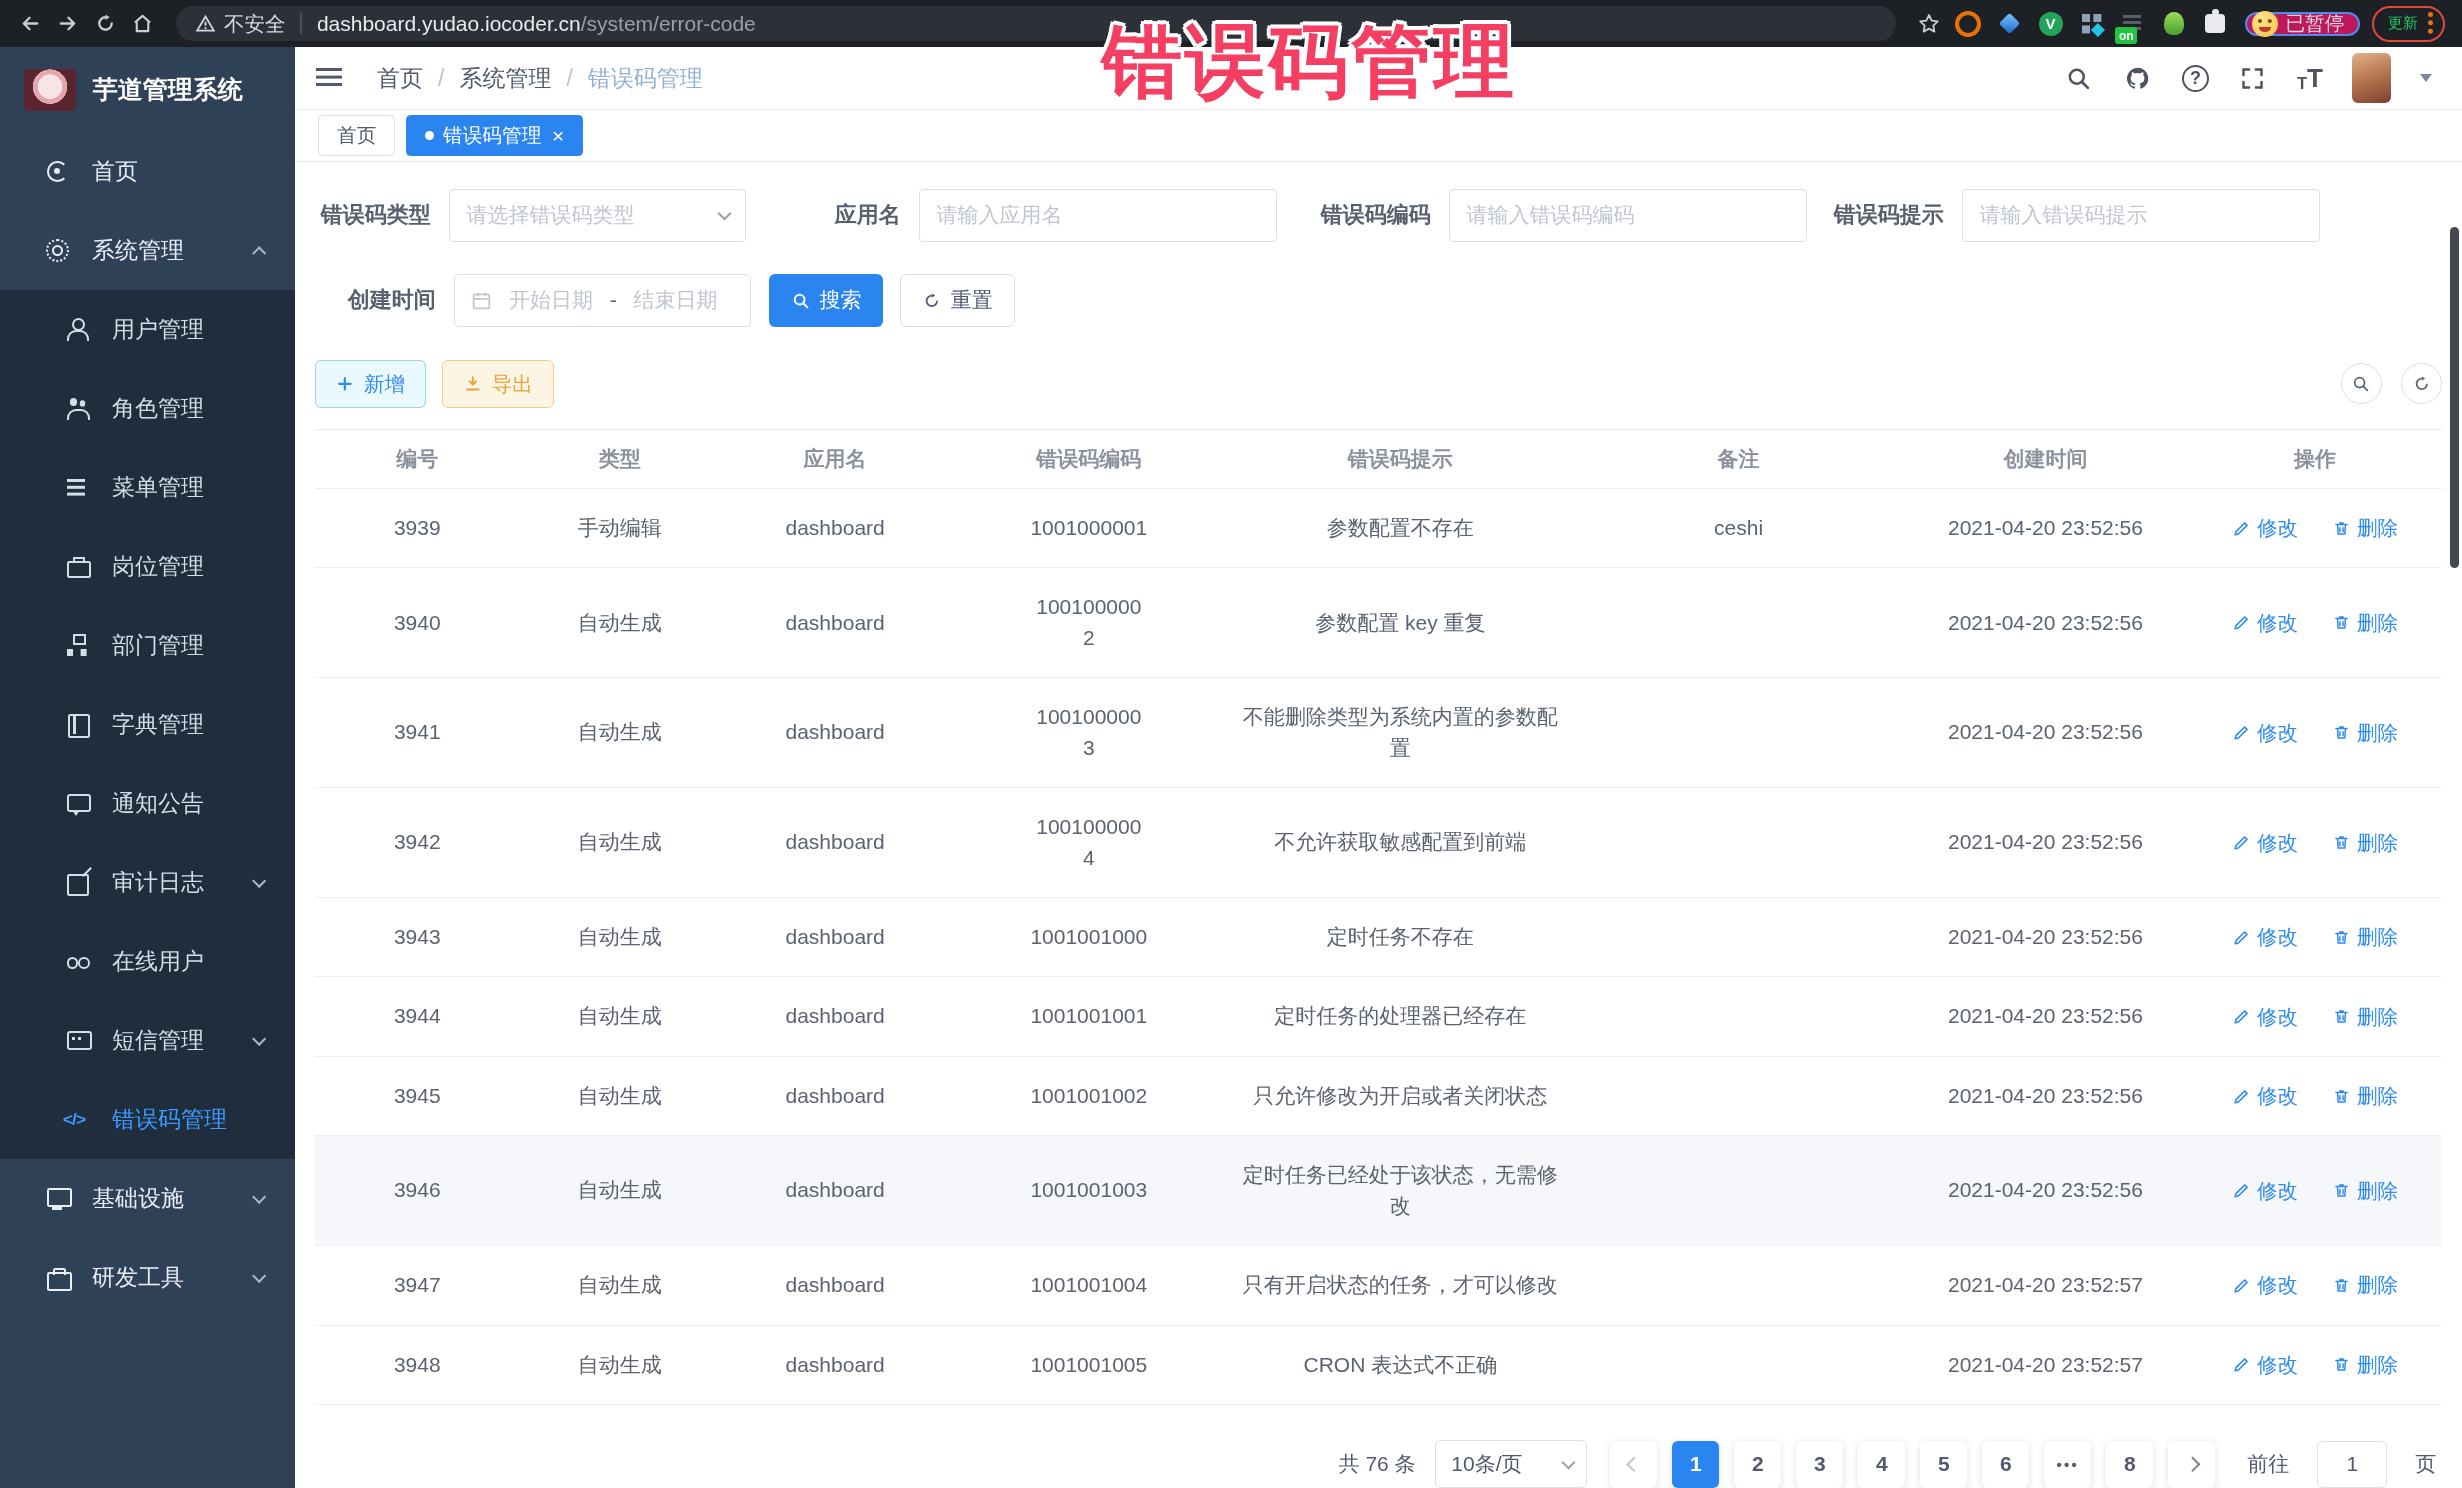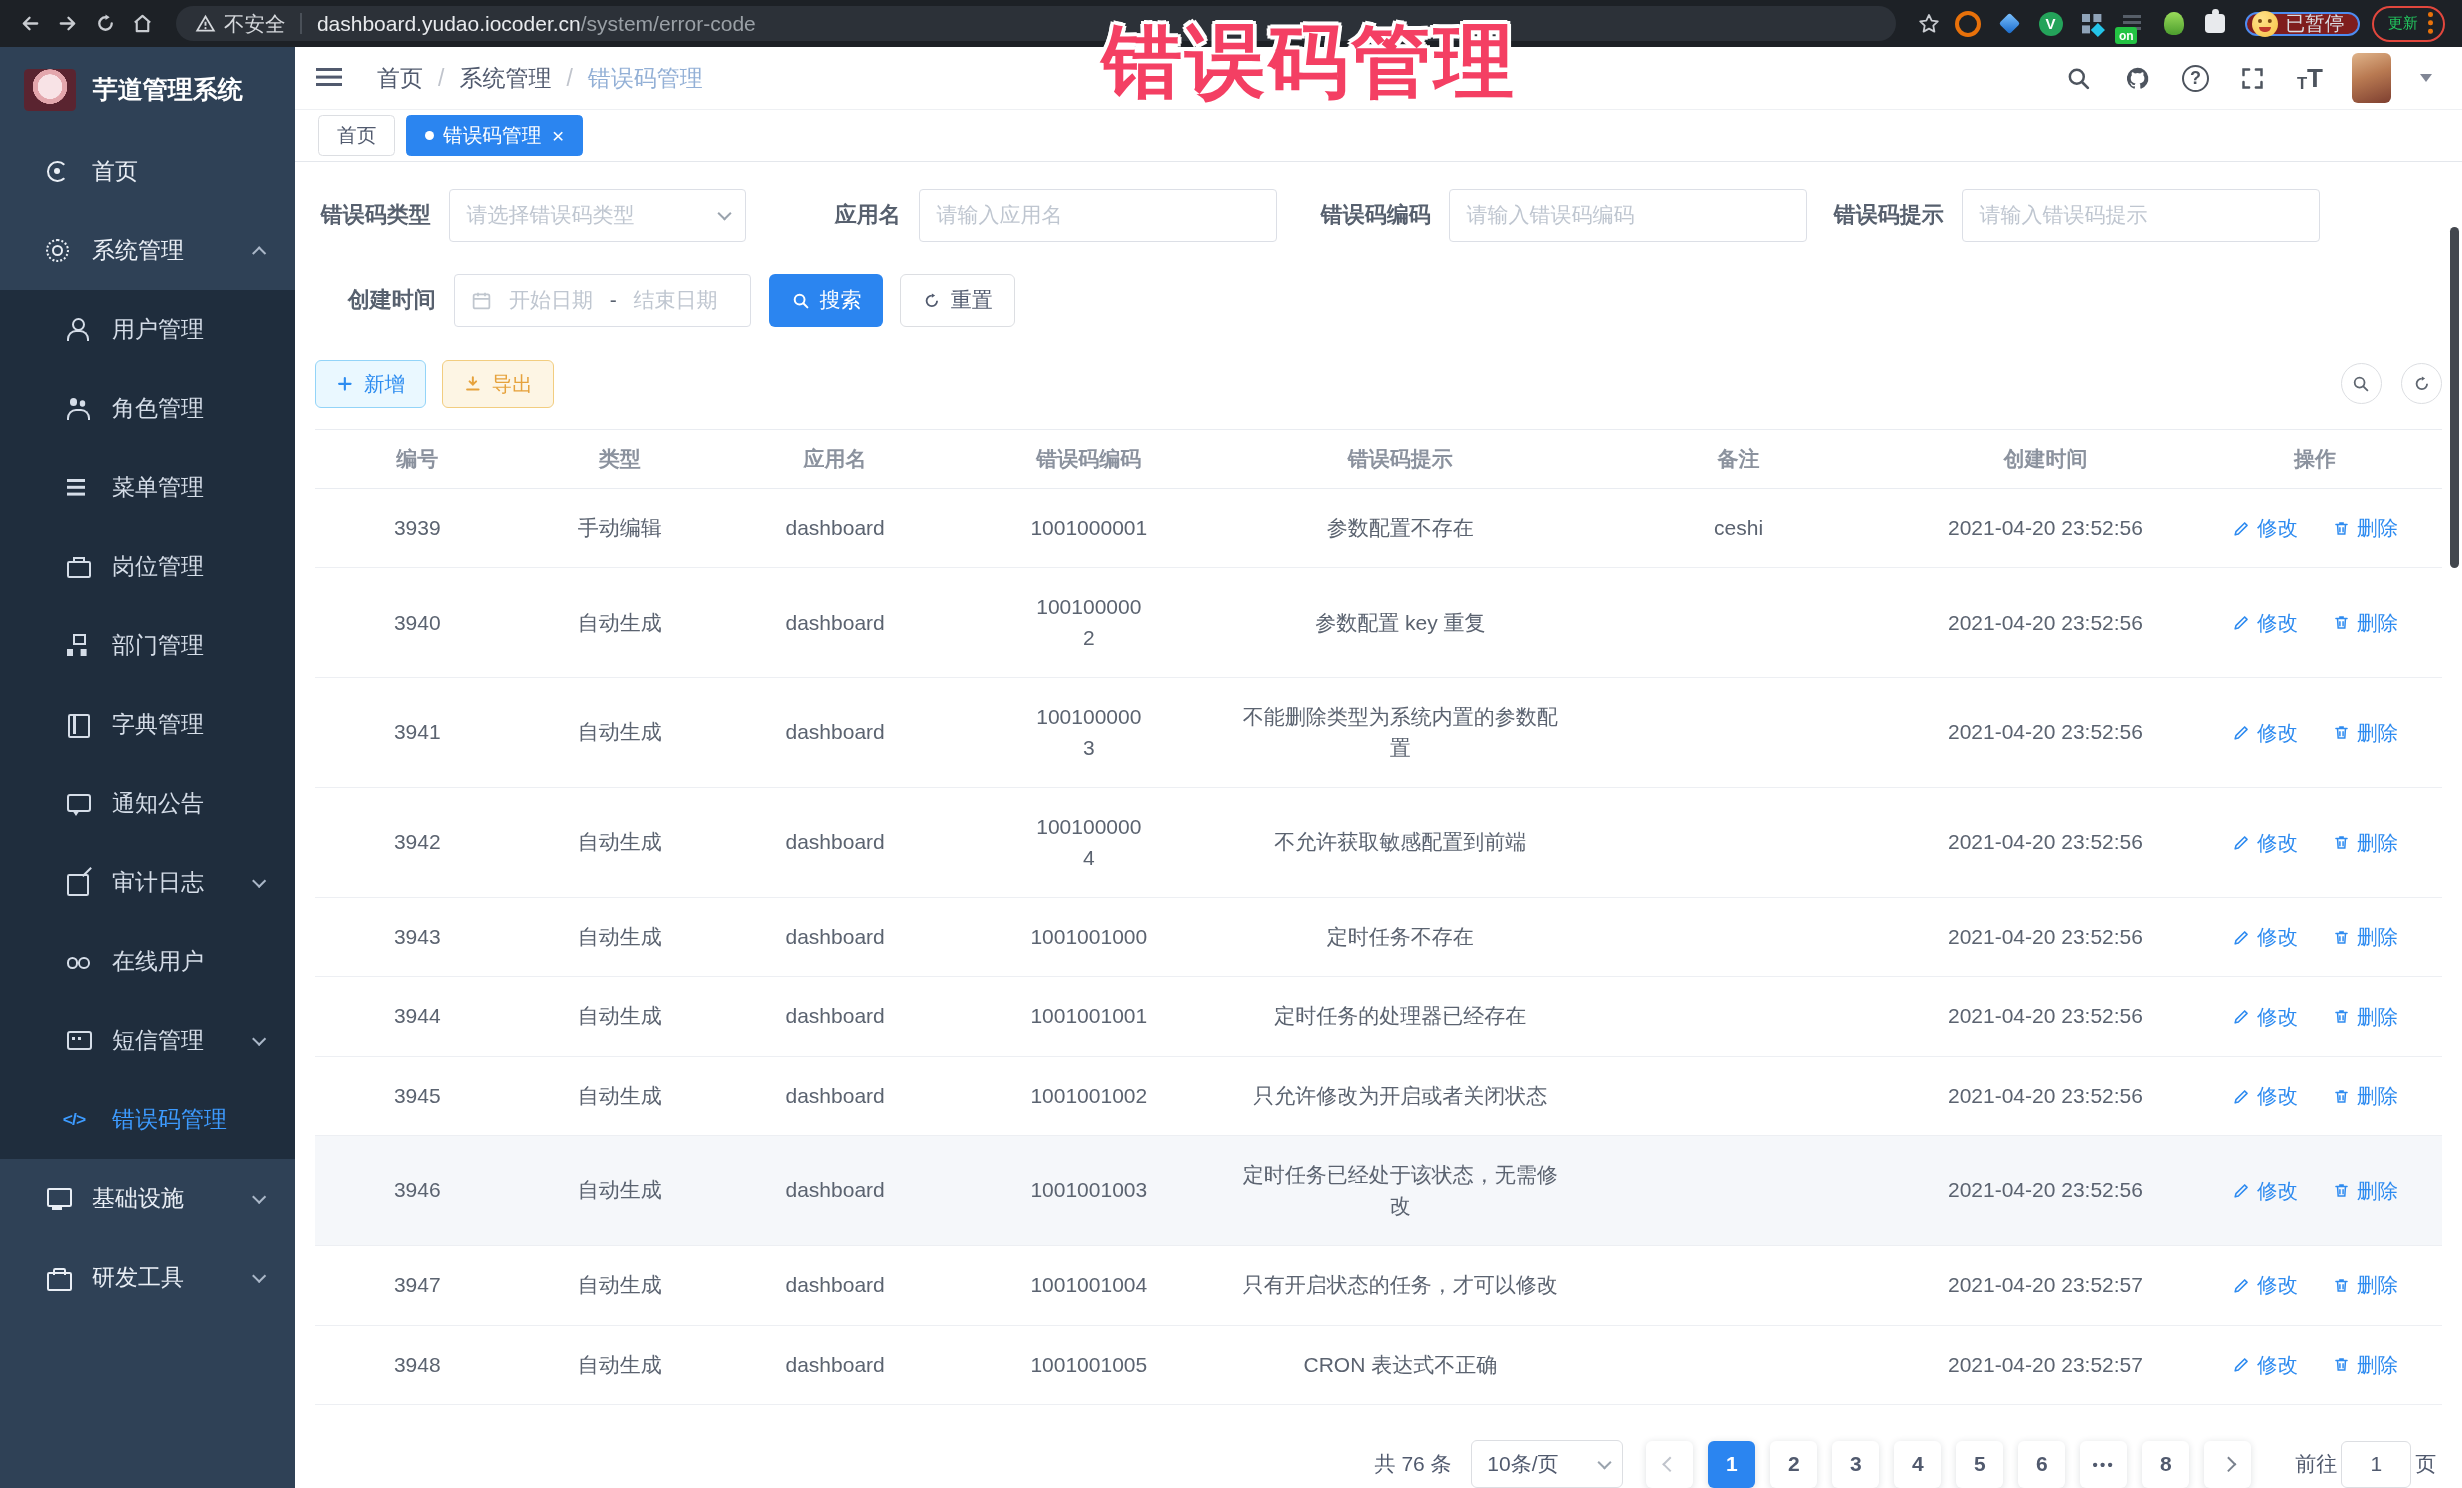--- a/index.html
+++ b/index.html
@@ -22,21 +22,21 @@
   .ext-gem::before { content:""; width:15px; height:15px; background:linear-gradient(135deg,#7ec3ff,#1668c9); transform:rotate(45deg); border-radius:2.3px; }
   .ext-green::before { content:""; width:24px; height:24px; background:#24a35a; border-radius:50%; position:absolute; }
   .ext-green::after { content:"V"; position:relative; color:#fff; font-size:15px; font-weight:700; }
   .ext-grid::before { content:""; position:absolute; left:6px; top:6px; width:8.3px; height:8.3px; background:#8fa3b8; box-shadow:11.4px 0 0 #8fa3b8, 0 11.4px 0 #8fa3b8; }
   .ext-grid::after { content:""; position:absolute; right:4.5px; bottom:4.5px; width:9.8px; height:9.8px; background:#24c4e8; transform:rotate(45deg); }
   .ext-list::before { content:""; position:absolute; left:6px; top:7.6px; width:18px; height:3px; background:#565e68; box-shadow:0 6px 0 #565e68, 0 12px 0 #565e68; }
   .ext-badge { position:absolute; left:-1.5px; bottom:-4.5px; background:#23c343; color:#fff; font-size:12px; line-height:1; padding:2.3px 3.8px; border-radius:3px; font-weight:700; }
   .ext-sprout::before { content:""; width:19.7px; height:23px; background:linear-gradient(180deg,#9adb5a,#4c9e2e); border-radius:50% 50% 40% 40%; }
   .ext-puzzle::before { content:""; width:19.7px; height:19.7px; background:#e8eaed; border-radius:3.8px; }
   .ext-puzzle::after { content:""; position:absolute; top:1.5px; left:13px; width:6.8px; height:6.8px; background:#e8eaed; border-radius:50%; }
-  .profile-chip { height:24px; border:2.3px solid #4e8cf0; border-radius:18px; background:#7f1d1d; display:flex; align-items:center; gap:7.6px; padding:0 13.6px 0 4.5px; margin:0 7.6px; flex:none; }
+  .profile-chip { height:24px; border:2.3px solid #4e8cf0; border-radius:18px; background:#be185d; display:flex; align-items:center; gap:7.6px; padding:0 13.6px 0 4.5px; margin:0 7.6px; flex:none; }
   .emoji-face { width:26px; height:26px; border-radius:50%; background:radial-gradient(circle at 35% 30%,#ffe28a,#f7c244); position:relative; }
   .emoji-face::before { content:""; position:absolute; left:6px; top:8.3px; width:3.8px; height:3.8px; border-radius:50%; background:#7a4b12; box-shadow:9.8px 0 0 #7a4b12; }
   .emoji-face::after { content:""; position:absolute; left:6.8px; bottom:4.5px; width:12px; height:5.3px; border-radius:0 0 7.6px 7.6px; background:#c0392b; }
   .profile-chip span { color:#dadde2; font-size:19.7px; white-space:nowrap; }
   .update-chip { height:36px; border:2.3px solid #e2473d; border-radius:18px; display:flex; align-items:center; gap:10.6px; padding:0 10.6px 0 13.6px; margin-right:3px; flex:none; }
   .update-chip span { color:#22c55e; font-size:15px; white-space:nowrap; }
   .kebab { width:4.5px; height:23px; position:relative; }
   .kebab::before { content:""; position:absolute; left:0; top:0; width:4.5px; height:4.5px; border-radius:50%; background:#e8710a; box-shadow:0 8.3px 0 #e8710a, 0 16.7px 0 #e8710a; }
 
   
@@ -164,21 +164,21 @@
   .pagination { display:flex; align-items:center; justify-content:flex-end; margin:35px 6px 0; font-size:21px; color:#515a6e; }
   .pg-total { margin-right:19.7px; white-space:nowrap; }
   .pg-size { width:152px; height:48px; border:1.5px solid #dcdee2; border-radius:6px; display:flex; align-items:center; justify-content:space-between; padding:0 15px; cursor:pointer; background:#fff; }
   .pg-group { display:flex; align-items:center; gap:15px; margin:0 23px; }
   .pg-btn { min-width:47px; height:47px; border-radius:6px; background:#fff; box-shadow:0 1.5px 7.6px rgba(30,40,60,.14); display:flex; align-items:center; justify-content:center; font-size:21px; font-weight:600; color:#515a6e; cursor:pointer; border:none; font-family:inherit; }
   .pg-btn.active { background:#2b85f0; color:#fff; }
   .pg-btn.dots { font-size:15px; letter-spacing:2.3px; }
   .arr { width:10.6px; height:10.6px; border-right:2.3px solid #7a828e; border-bottom:2.3px solid #7a828e; }
   .arr.left { transform:rotate(135deg); border-color:#c0c4cc; }
   .arr.right { transform:rotate(-45deg); }
-  .pg-goto { display:flex; align-items:center; gap:4px; margin-left:21px; }
+  .pg-goto { display:flex; align-items:center; gap:28px; margin-left:9px; }
   .goto-input { width:70px; height:47px; border:1.5px solid #dcdee2; border-radius:6px; text-align:center; font-size:21px; color:#515a6e; font-family:inherit; outline:none; }
 
   
   .scroll-thumb { position:absolute; right:3px; top:227px; width:9px; height:341px; background:#43474e; border-radius:4.5px; z-index:40; }
 </style>
 </head>
 <body>
 
 <div class="browser-bar">
   <div class="nav-btn">

